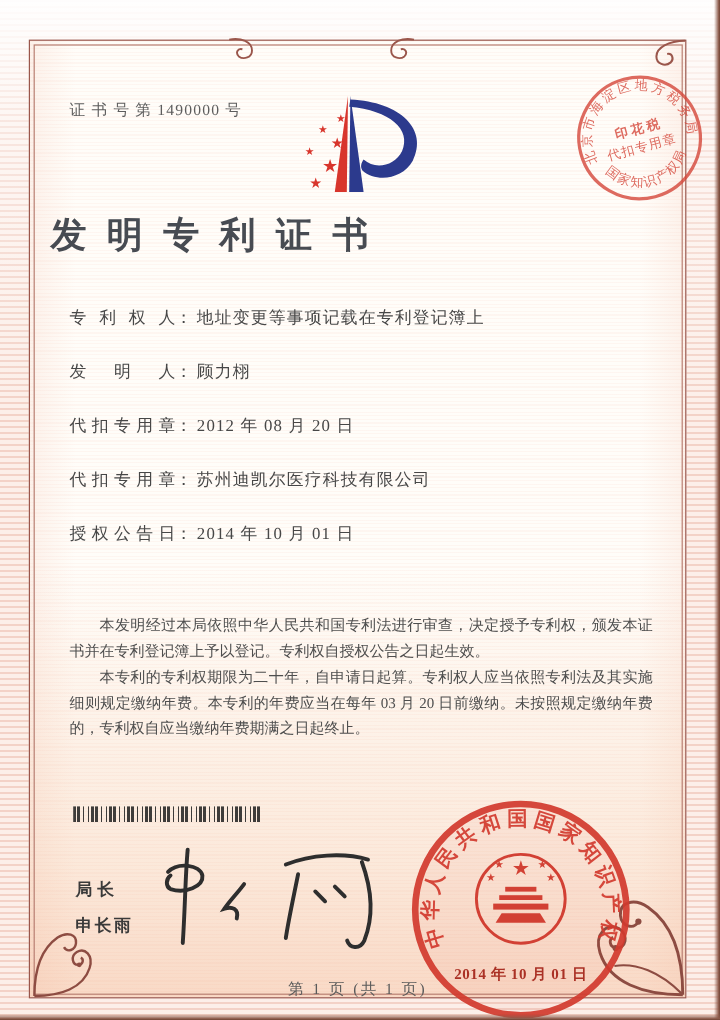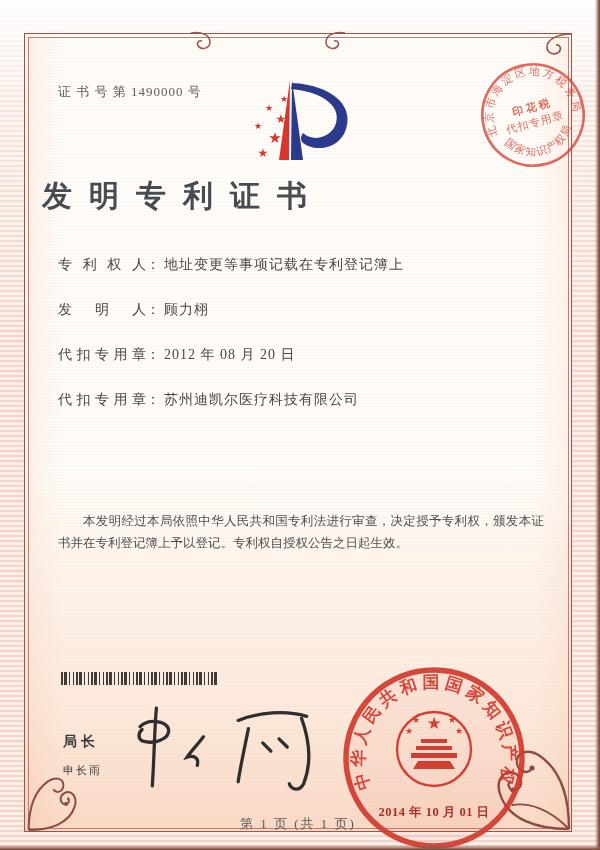--- a/index.html
+++ b/index.html
@@ -32,21 +32,21 @@
   .frow{height:45px;font-size:14px;color:#474747;white-space:nowrap;}
   .flabel{display:inline-block;width:88px;text-align:justify;text-align-last:justify;vertical-align:top;}
   .fcolon{display:inline-block;margin-right:4px;}
   .fvalue{letter-spacing:1px;}
   .bodytext{left:33px;top:477px;width:486px;font-size:12.5px;line-height:21.5px;
     color:#4e4e4e;text-align:justify;}
   .bodytext p{margin:0;text-indent:2em;}
   .barcode{left:36px;top:638px;width:158px;height:13px;opacity:.85;
     background:repeating-linear-gradient(90deg,#1d1d1d 0 2px,transparent 2px 3px,#1d1d1d 3px 6px,transparent 6px 8px,#1d1d1d 8px 9px,transparent 9px 12px,#1d1d1d 12px 13px,transparent 13px 15px);}
   .sig-role{left:38px;top:699px;font-size:14px;color:#3a3a3a;letter-spacing:4px;font-weight:bold;text-align:center;}
-  .sig-name{left:38px;top:729px;font-size:11px;color:#3a3a3a;letter-spacing:2px;font-weight:normal;}
+  .sig-name{left:38px;top:729px;font-size:14px;color:#3a3a3a;letter-spacing:2px;font-weight:bold;}
   .sig-script{left:90px;top:668px;}
   .seal{left:314px;top:629px;opacity:.92;}
   .taxstamp{left:446px;top:19px;opacity:.8;}
   .footer{left:0;top:781px;width:100%;text-align:center;font-size:13px;color:#5a5a5a;letter-spacing:2px;}
   .logo{left:204px;top:42px;}
   .flourish{pointer-events:none;}
   svg{display:block;}
 </style>
 </head>
 <body>
@@ -99,24 +99,28 @@
       </div>
       <div class="frow">
         <span class="flabel">发明人</span><span class="fcolon">：</span><span class="fvalue">顾力栩</span>
       </div>
       <div class="frow">
         <span class="flabel">代扣专用章</span><span class="fcolon">：</span><span class="fvalue">2012 年 08 月 20 日</span>
       </div>
       <div class="frow">
         <span class="flabel">代扣专用章</span><span class="fcolon">：</span><span class="fvalue">苏州迪凯尔医疗科技有限公司</span>
       </div>
+      <div class="frow">
+        <span class="flabel">授权公告日</span><span class="fcolon">：</span><span class="fvalue">2014 年 10 月 01 日</span>
+      </div>
     </div>
 
     <div class="abs bodytext">
       <p>本发明经过本局依照中华人民共和国专利法进行审查，决定授予专利权，颁发本证书并在专利登记簿上予以登记。专利权自授权公告之日起生效。</p>
+      <p>本专利的专利权期限为二十年，自申请日起算。专利权人应当依照专利法及其实施细则规定缴纳年费。本专利的年费应当在每年 03 月 20 日前缴纳。未按照规定缴纳年费的，专利权自应当缴纳年费期满之日起终止。</p>
     </div>
 
     <div class="abs barcode"></div>
 
     <div class="abs sig-role">局长</div>
     <div class="abs sig-name">申长雨</div>
     <svg class="abs sig-script" width="230" height="92" viewBox="0 0 220 90">
       <g stroke="#2e2e2e" stroke-width="3.2" fill="none" stroke-linecap="round">
         <path d="M38,6 C36,28 36,52 34,82"></path>
         <path d="M22,24 C30,16 48,18 50,27 C51,36 36,42 24,38 C20,36 20,30 24,27"></path>

